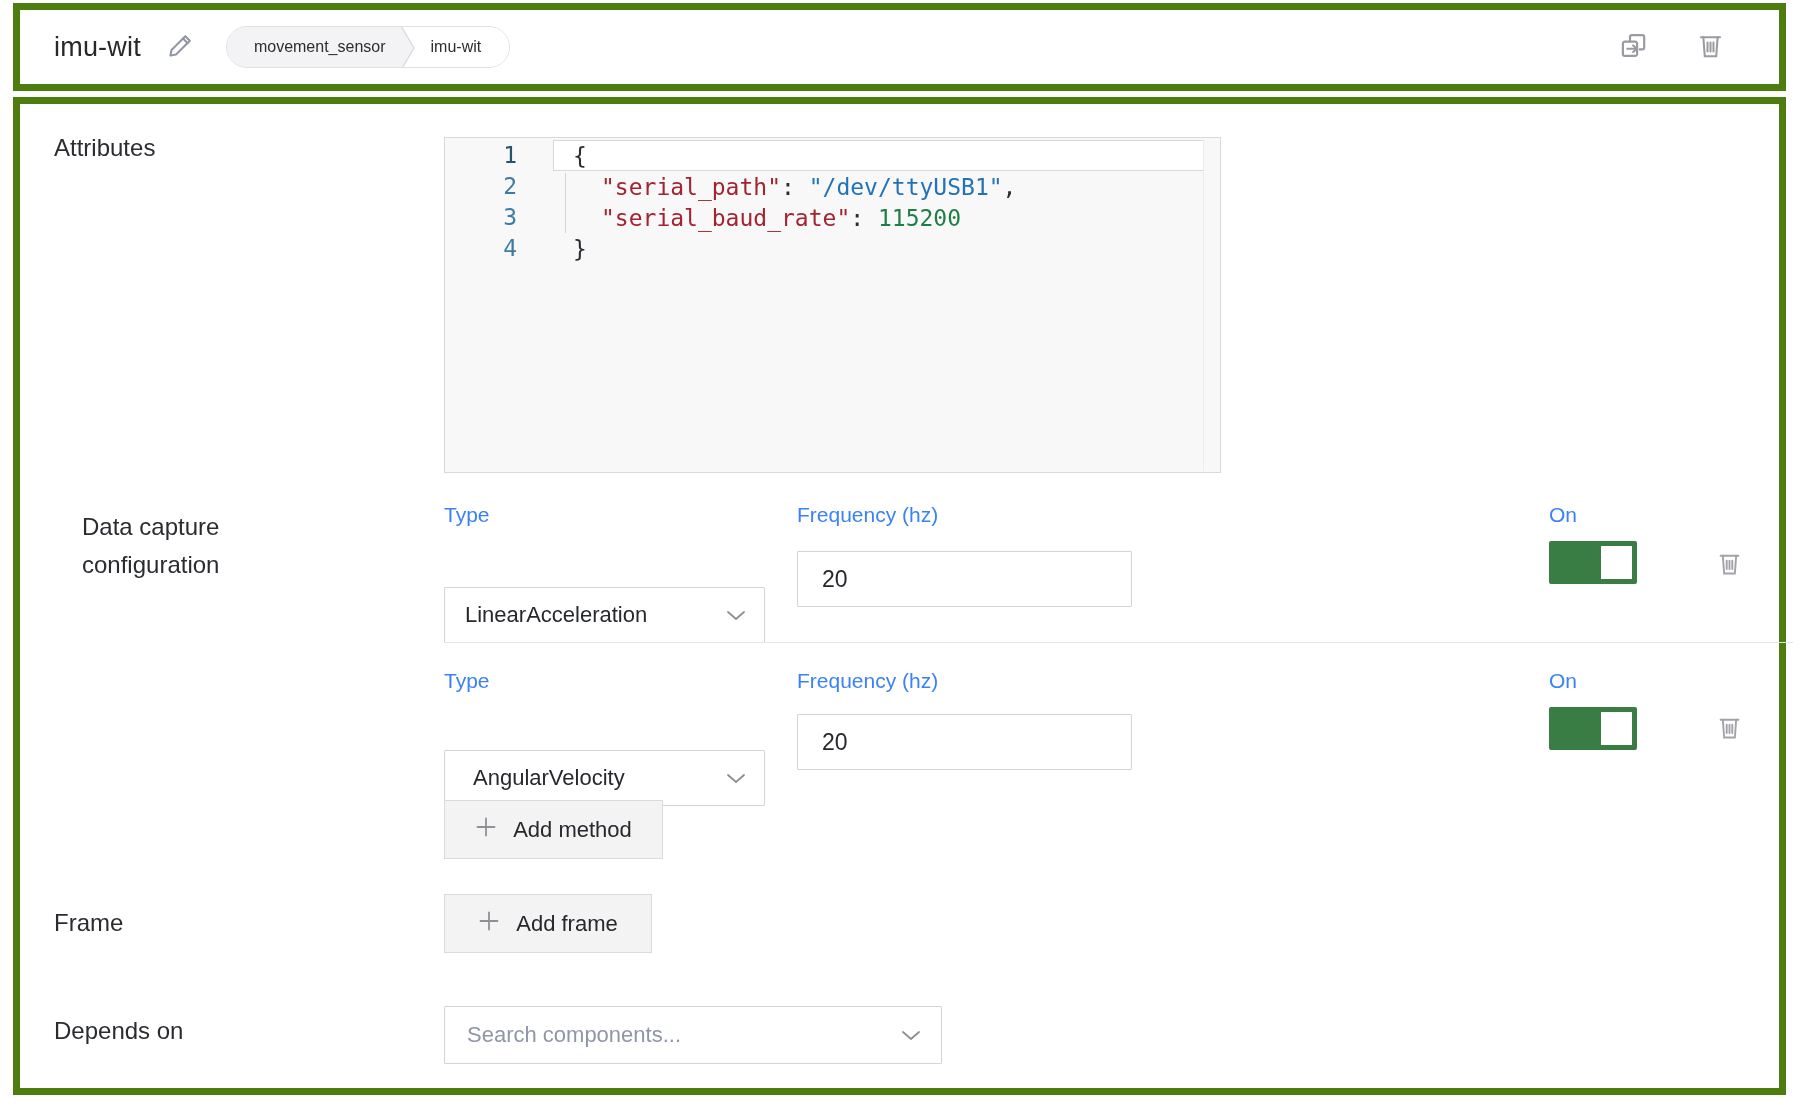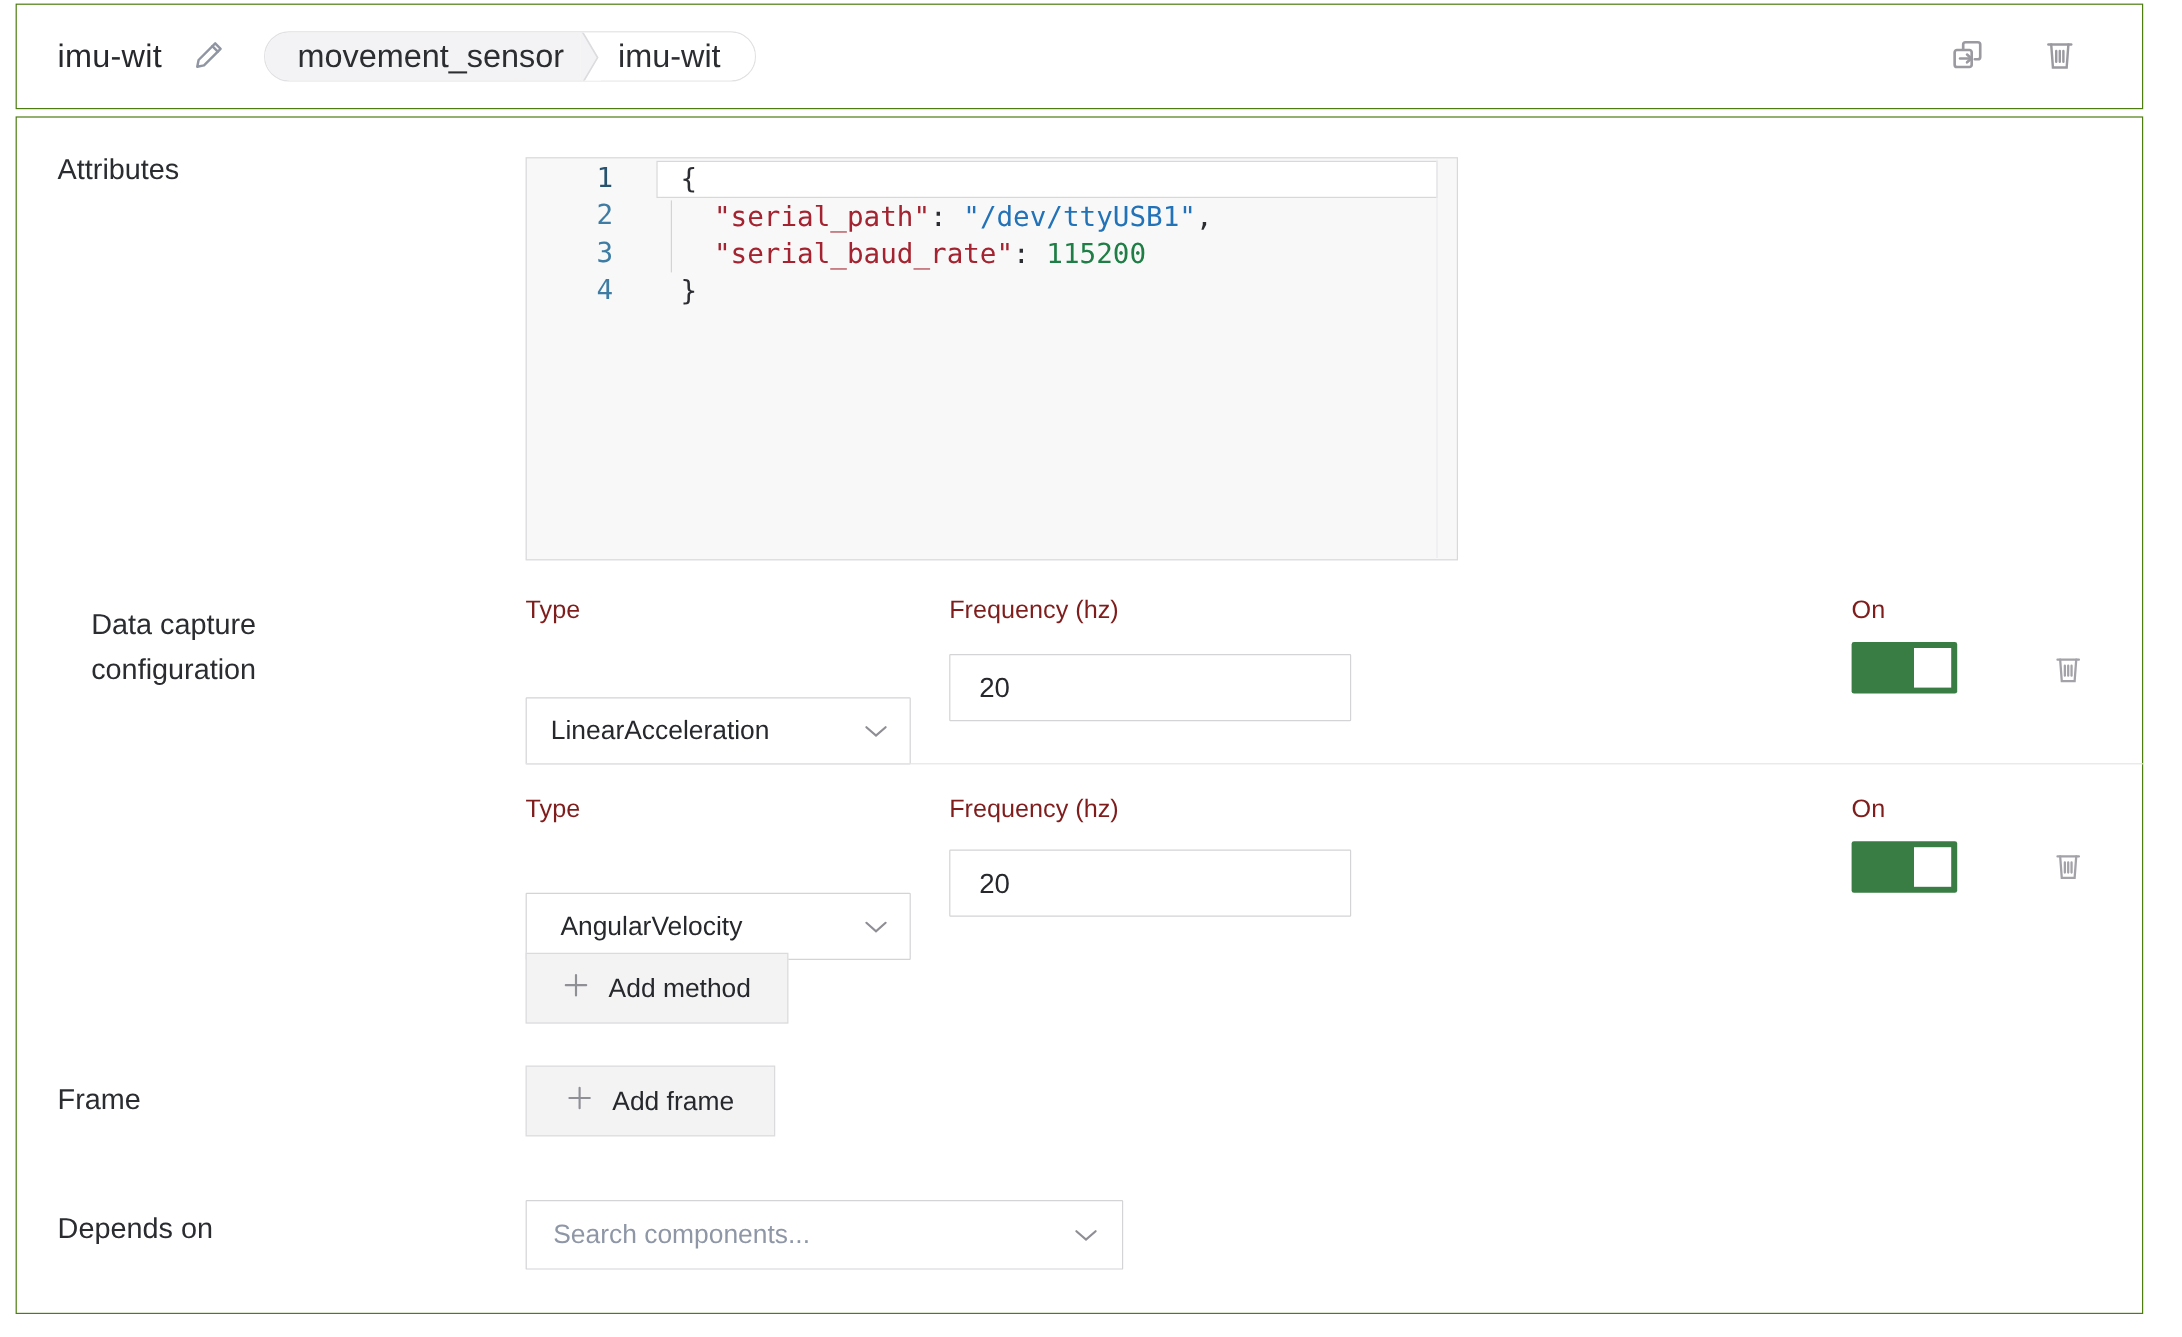--- a/index.html
+++ b/index.html
@@ -5,32 +5,32 @@
   * { margin: 0; padding: 0; box-sizing: border-box; }
   html, body { background: #ffffff; }
   body {
     font-family: "Liberation Sans", sans-serif;
     color: #26282c;
     width: 1818px; height: 1114px;
     position: relative; overflow: hidden;
   }
   .card {
     position: absolute; left: 13px; width: 1773px;
-    background: #ffffff; border: 1px solid #4d7c0f;
+    background: #ffffff; border: 7px solid #4d7c0f;
   }
   
   .header-card { top: 3px; height: 88px; display: flex; align-items: center; padding: 0 54px 0 34px; }
   .title { font-size: 27px; font-weight: 500; letter-spacing: .2px; }
   .icon-btn { background: none; border: none; cursor: pointer; display: flex; align-items: center; justify-content: center; padding: 0; }
   .edit-btn { margin-left: 26px; }
   .breadcrumb {
     margin-left: 32px; height: 42px; display: flex; align-items: stretch;
     border: 1px solid #e1e1e4; border-radius: 21px; overflow: hidden; background: #ffffff;
   }
-  .crumb { display: flex; align-items: center; font-size: 27px; color: #2b2d31; }
+  .crumb { display: flex; align-items: center; font-size: 16px; color: #2b2d31; }
   .crumb.type { background: #f3f3f5; padding: 0 14px 0 27px; }
   .crumb.name { background: #ffffff; padding: 0 28px 0 14px; }
   .crumb-sep { display: block; height: 42px; background: #f3f3f5; }
   .header-actions { margin-left: auto; display: flex; align-items: center; gap: 46px; }
   
   .body-card { top: 97px; height: 998px; }
   .abs { position: absolute; }
   .section-label { font-size: 24px; color: #2a2c30; line-height: 38px; }
   
   .editor {
@@ -47,21 +47,21 @@
   .tok { white-space: pre; }
   .tok.brace { color: #2b2d32; }
   .tok.key { color: #a32430; }
   .tok.punct { color: #2b2d32; }
   .tok.str { color: #2272b8; }
   .tok.num { color: #1e7e45; }
   .ed-content.indent { padding-left: 47px; }
   .ed-indent-guide { position: absolute; left: 120px; top: 35px; width: 1px; height: 60px; background: #d4d4d6; }
   .ed-scroll-line { position: absolute; right: 16px; top: 1px; bottom: 1px; width: 1px; background: #ececee; }
   
-  .field-label { font-size: 21px; color: #7f1d1d; }
+  .field-label { font-size: 21px; color: #3b82f6; }
   .ctl {
     background: #fff; border: 1px solid #d4d4d7; border-radius: 1px;
     font-size: 22px; color: #26282c; display: flex; align-items: center;
   }
   .select { justify-content: space-between; padding: 0 18px 0 20px; cursor: pointer; margin-top: 36px; }
   .text-input {
     width: 100%; height: 100%; border: none; outline: none; background: transparent;
     font-family: "Liberation Sans", sans-serif; font-size: 23px; color: #26282c; padding: 0 0 0 24px;
   }
   .toggle { background: #3a7d44; border-radius: 2px; position: relative; cursor: pointer; }

